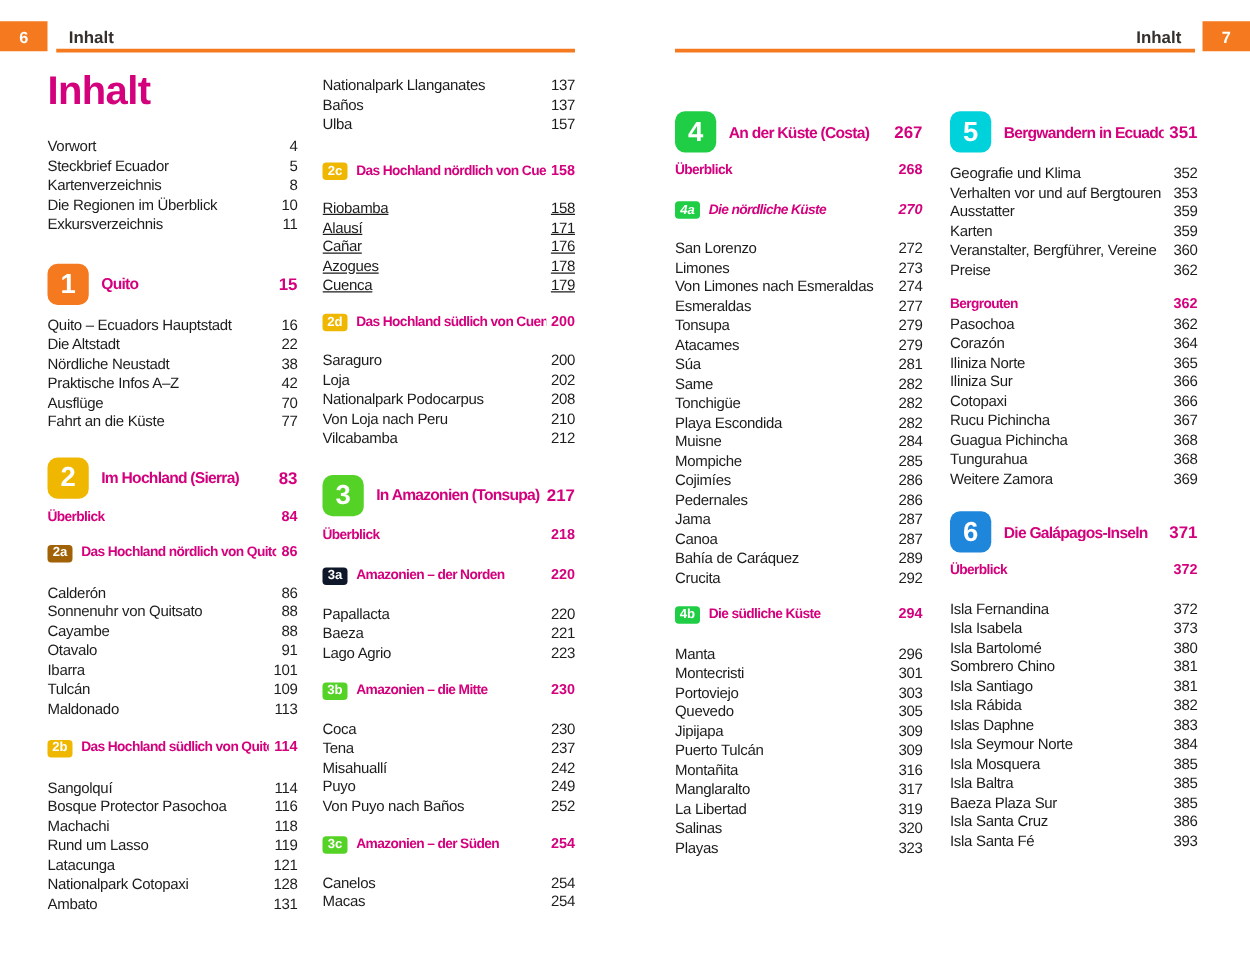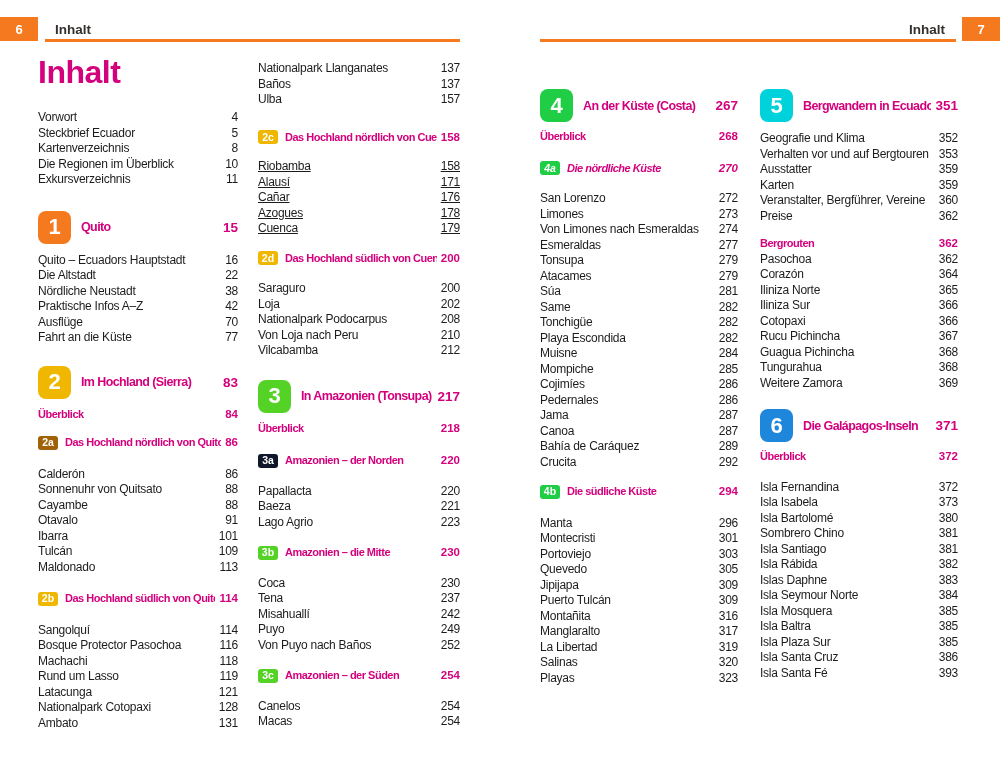--- a/index.html
+++ b/index.html
@@ -613,21 +613,21 @@
       </div>
       <div class="row">
         <span class="lbl">Isla Mosquera</span>
         <span class="pg">385</span>
       </div>
       <div class="row">
         <span class="lbl">Isla Baltra</span>
         <span class="pg">385</span>
       </div>
       <div class="row">
-        <span class="lbl">Isla Plaza Sur</span>
+        <span class="lbl">Baeza Plaza Sur</span>
         <span class="pg">385</span>
       </div>
       <div class="row">
         <span class="lbl">Isla Santa Cruz</span>
         <span class="pg">386</span>
       </div>
       <div class="row">
         <span class="lbl">Isla Santa Fé</span>
         <span class="pg">393</span>
       </div>

